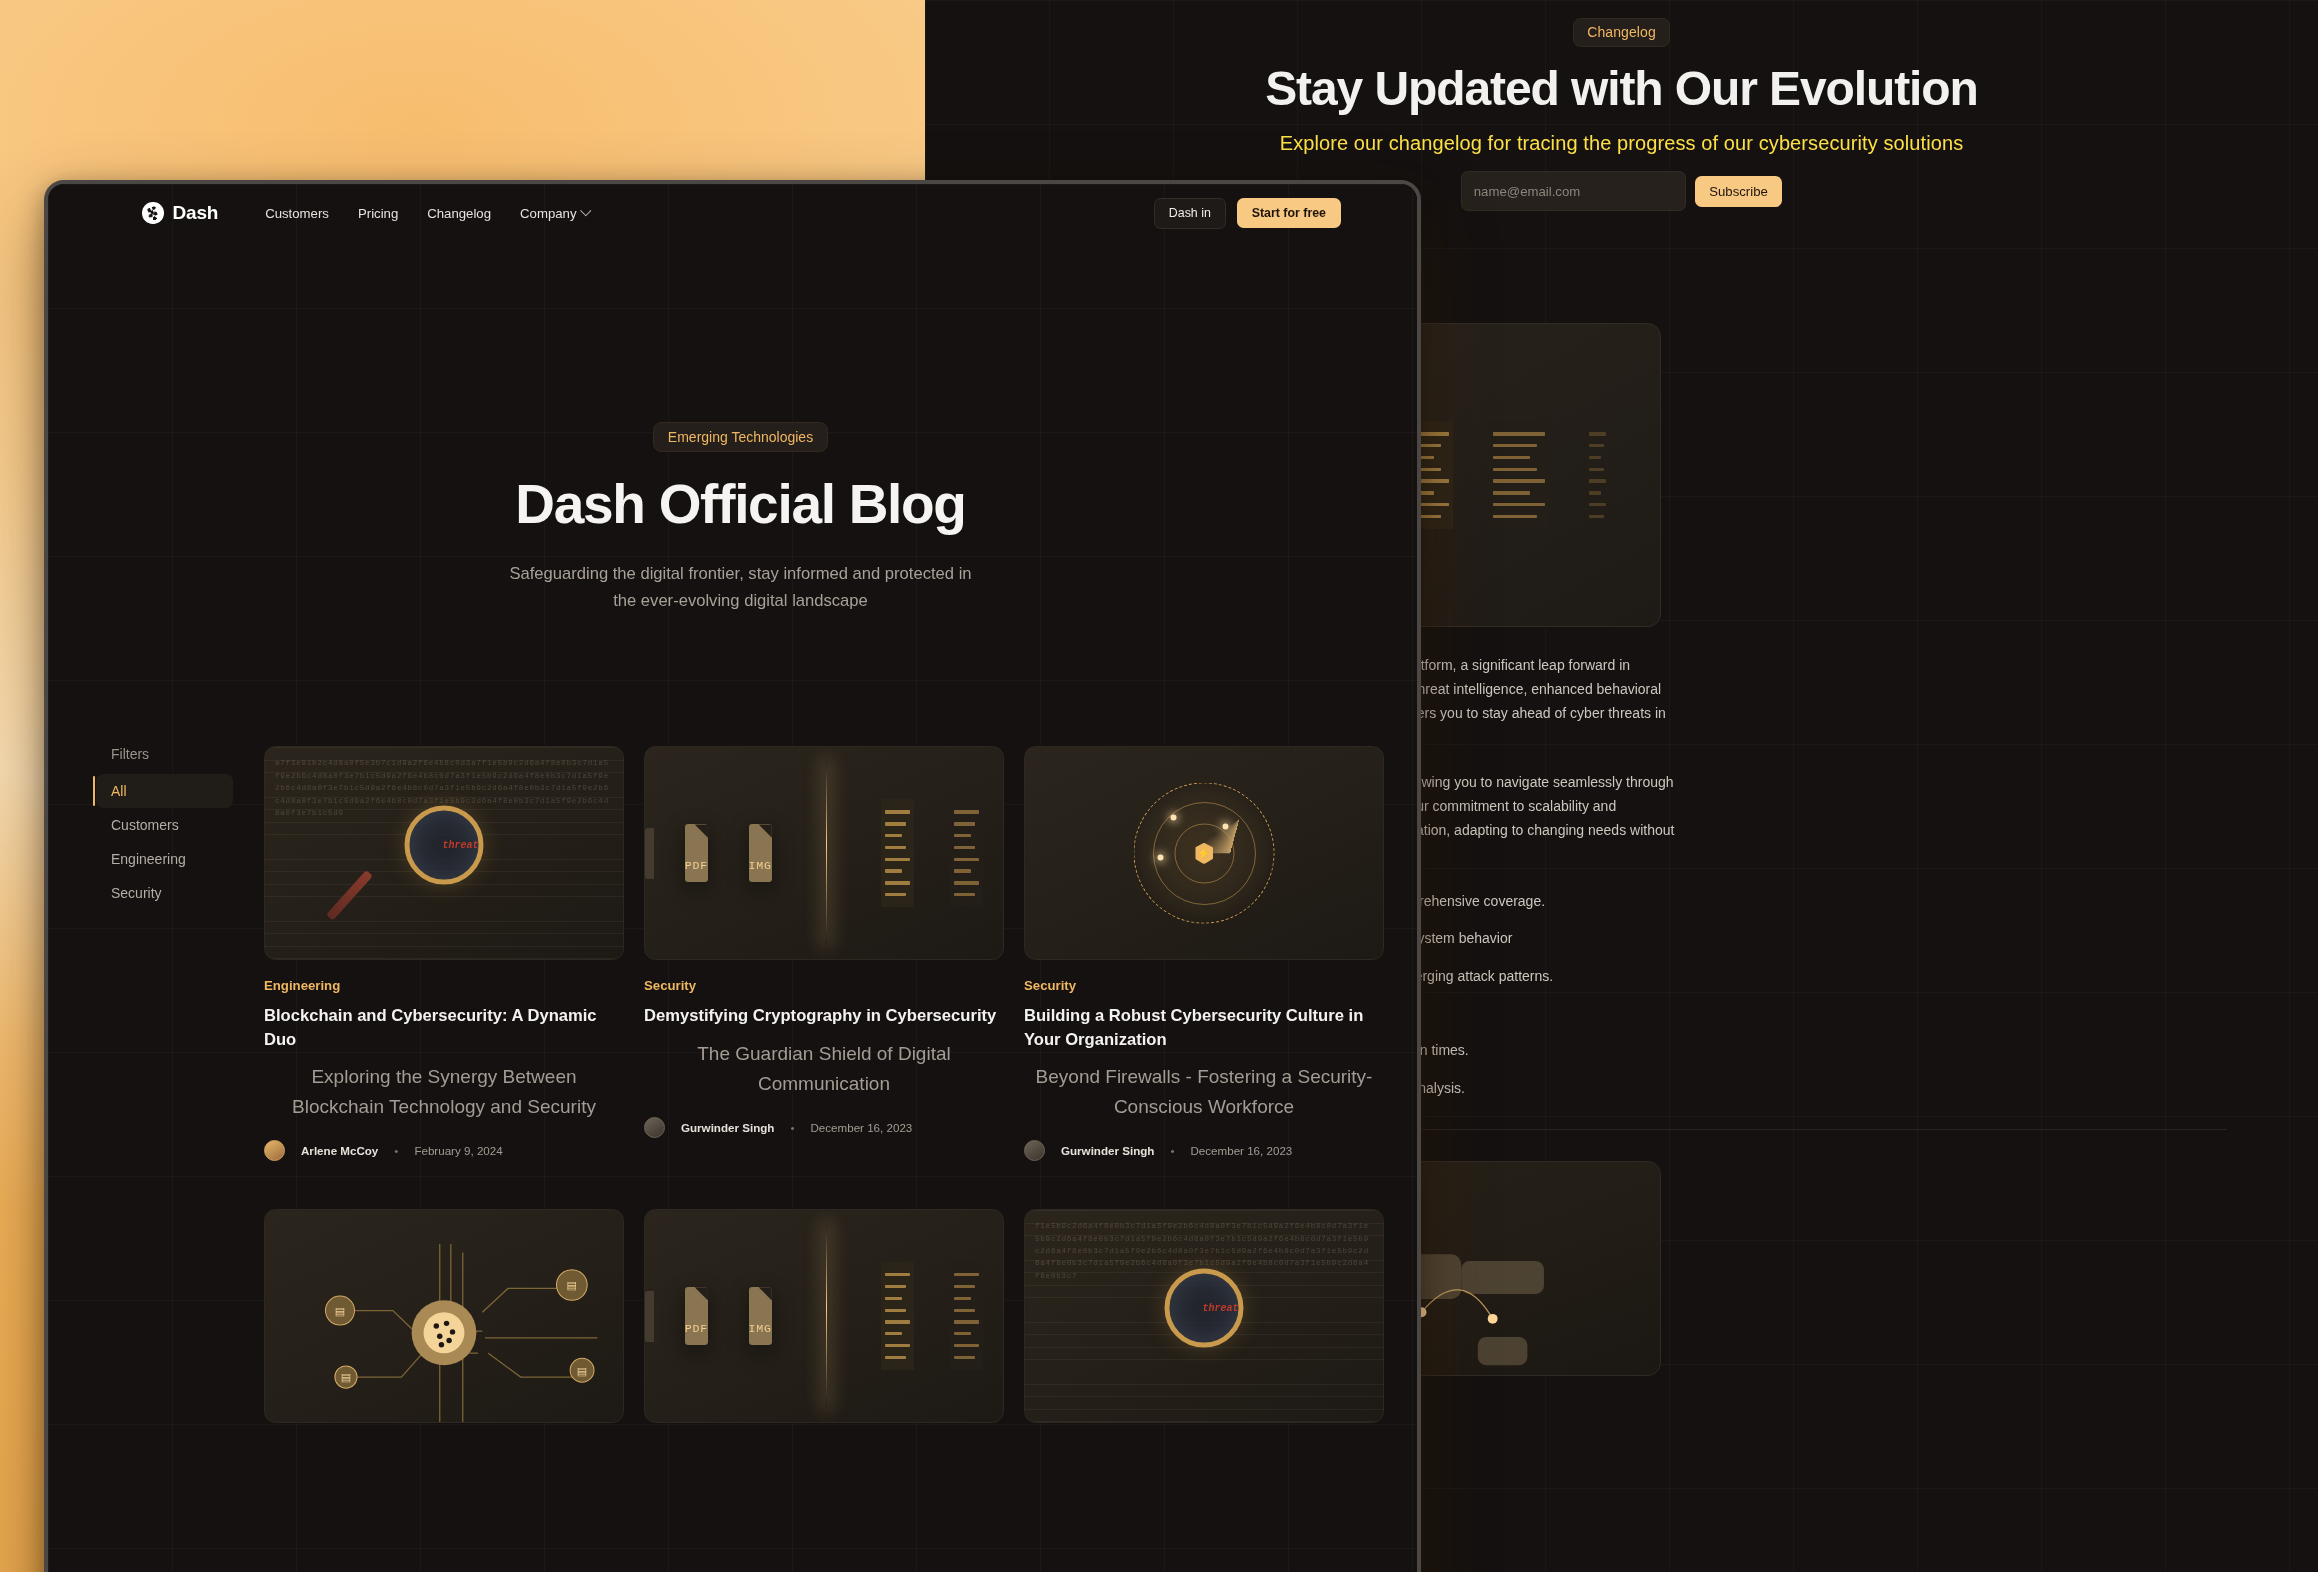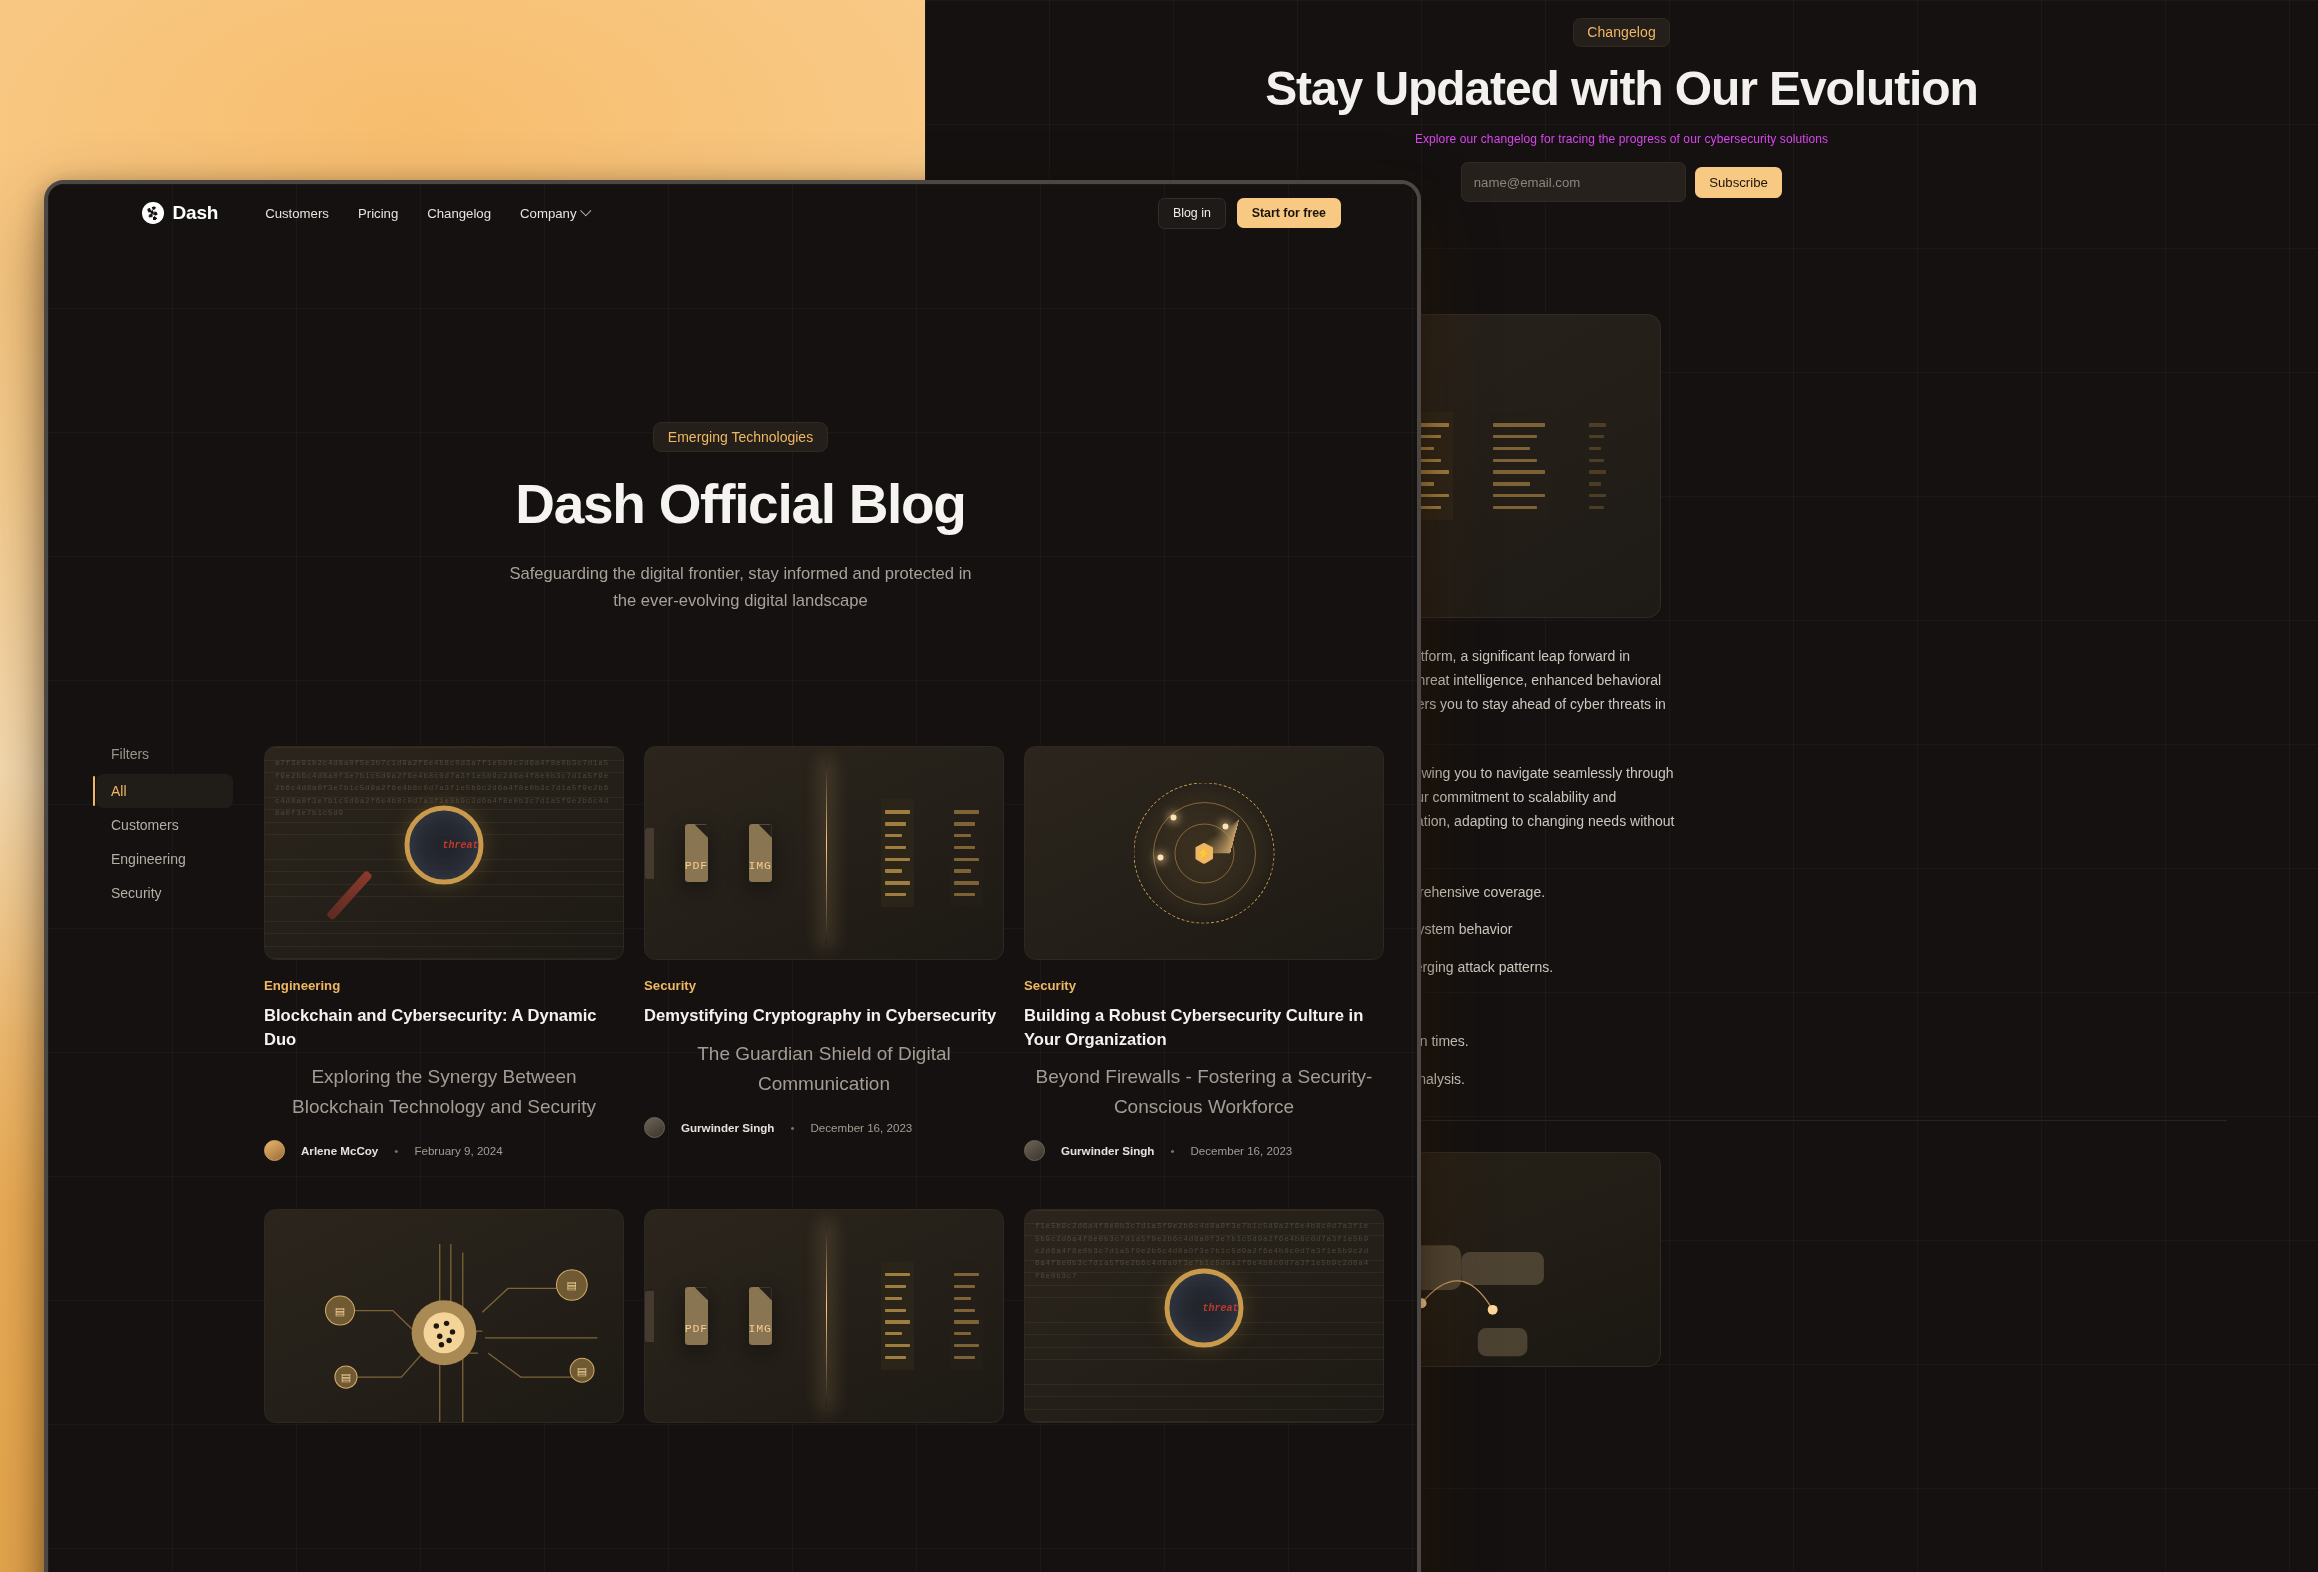--- a/index.html
+++ b/index.html
@@ -52,22 +52,22 @@
   .cl-title{
     margin-top:17.4px;
     font-size:48px;
     line-height:1.06;
     font-weight:700;
     color:#f3f1ee;
     letter-spacing:-1.1px;
   }
   .cl-sub{
     margin-top:16.6px;
-    font-size:12px;
-    color:#d946ef;
+    font-size:20px;
+    color:#fde047;
     letter-spacing:0.1px;
   }
   .cl-form{
     margin-top:16.6px;
     display:flex; justify-content:center; align-items:center; gap:9px;
   }
   .cl-input{
     width:225px; height:40px;
     background:#26211c;
     border:0.8px solid #322b23;
@@ -471,21 +471,21 @@
       <div class="nav-links">
         <a href="#">Customers</a>
         <a href="#">Pricing</a>
         <a href="#">Changelog</a>
         <a href="#">
           <span>Company</span>
           <i class="chev"></i>
         </a>
       </div>
       <div class="nav-right">
-        <button class="btn-ghost">Blog in</button>
+        <button class="btn-ghost">Dash in</button>
         <button class="btn-cta">Start for free</button>
       </div>
     </div>
 
     <div class="blog-hero">
       <span class="blog-pill">Emerging Technologies</span>
       <h1 class="blog-title">Dash Official Blog</h1>
       <p class="blog-sub">
         <span>Safeguarding the digital frontier, stay informed and protected in</span><br>
         <span>the ever-evolving digital landscape</span>

